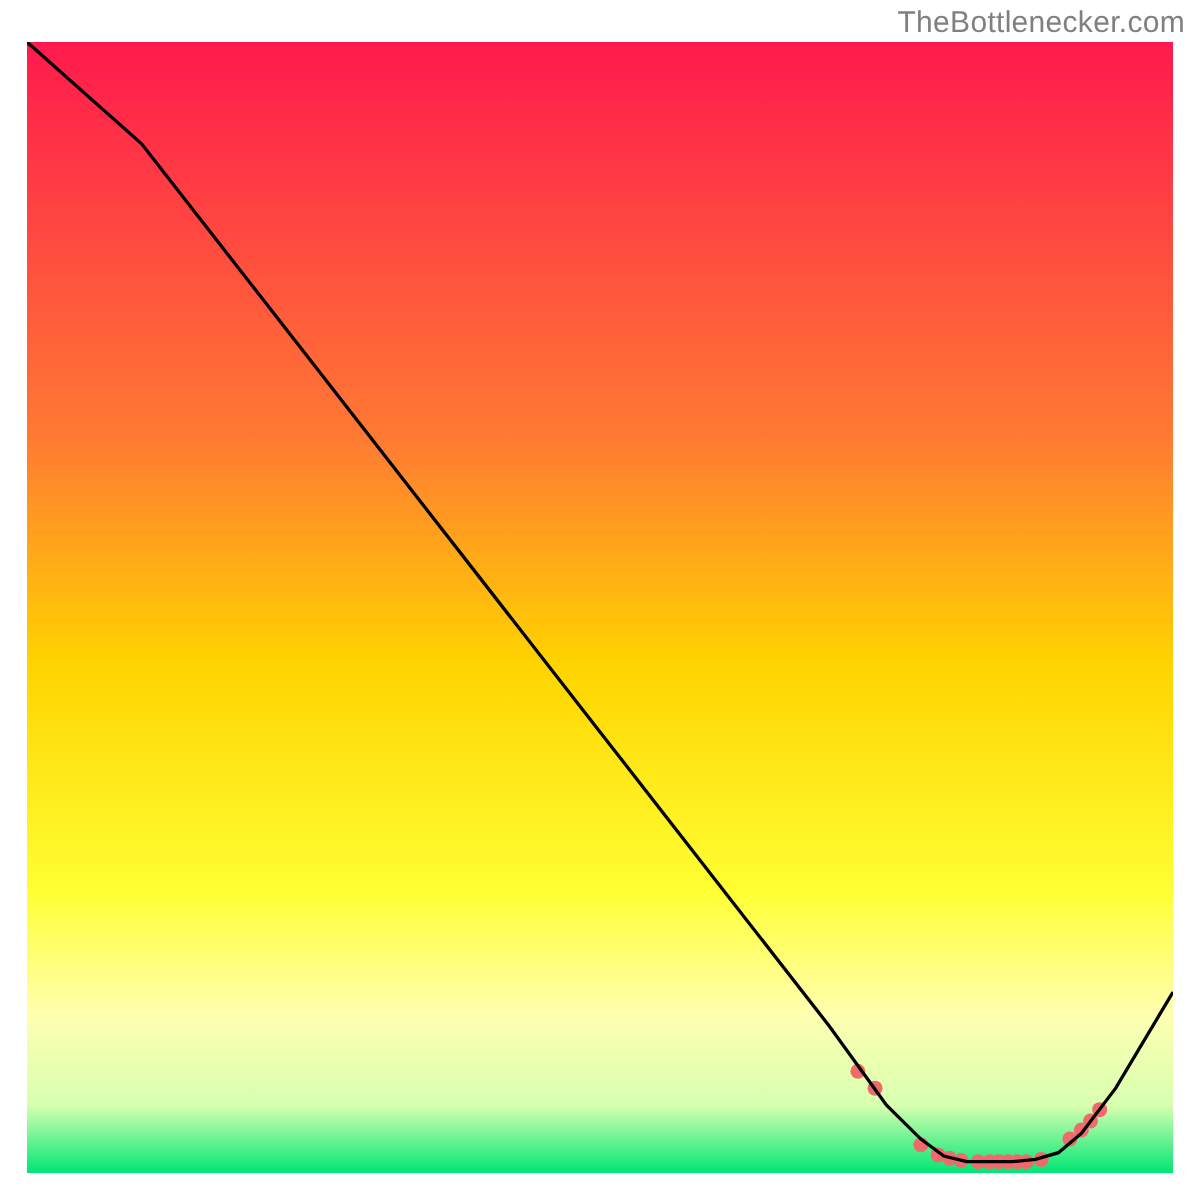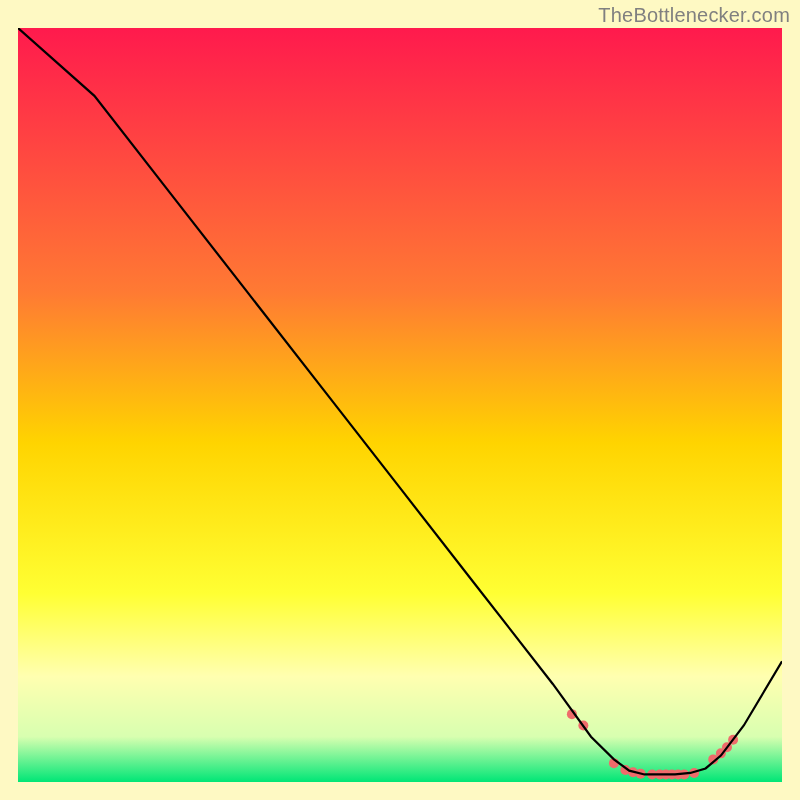--- a/index.html
+++ b/index.html
@@ -1,21 +1,21 @@
 <!DOCTYPE html>
 <html><head>
 <meta charset="utf-8">
 <style>
   * { margin: 0; padding: 0; box-sizing: border-box; }
   html, body { width: 800px; height: 800px; overflow: hidden; background: #000; }
   .frame {
     position: relative;
     width: 800px;
     height: 800px;
-    background: #fef9c3;
+    background: #ffffff;
   }
   .watermark {
     position: absolute;
     top: 4px;
     right: 10px;
     color: #808080;
     font-family: Arial, Helvetica, sans-serif;
     font-size: 20px;
     font-weight: 500;
     letter-spacing: 0.2px;

